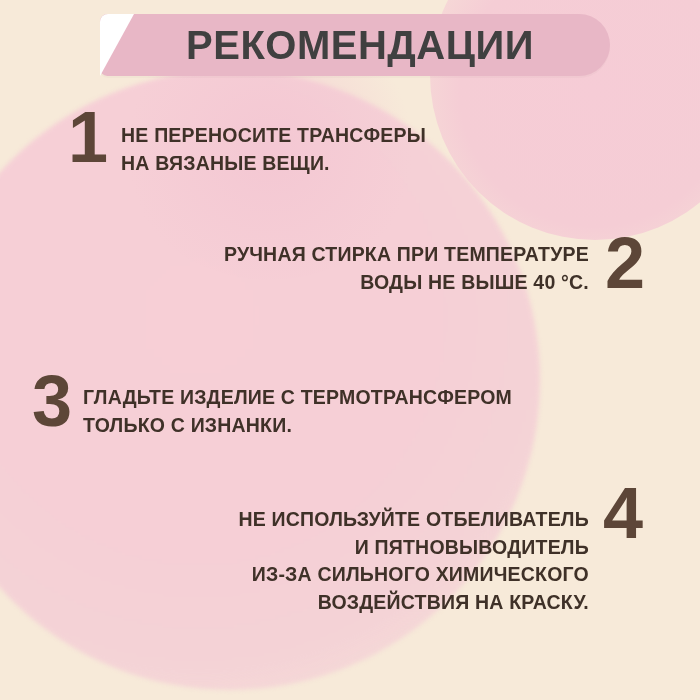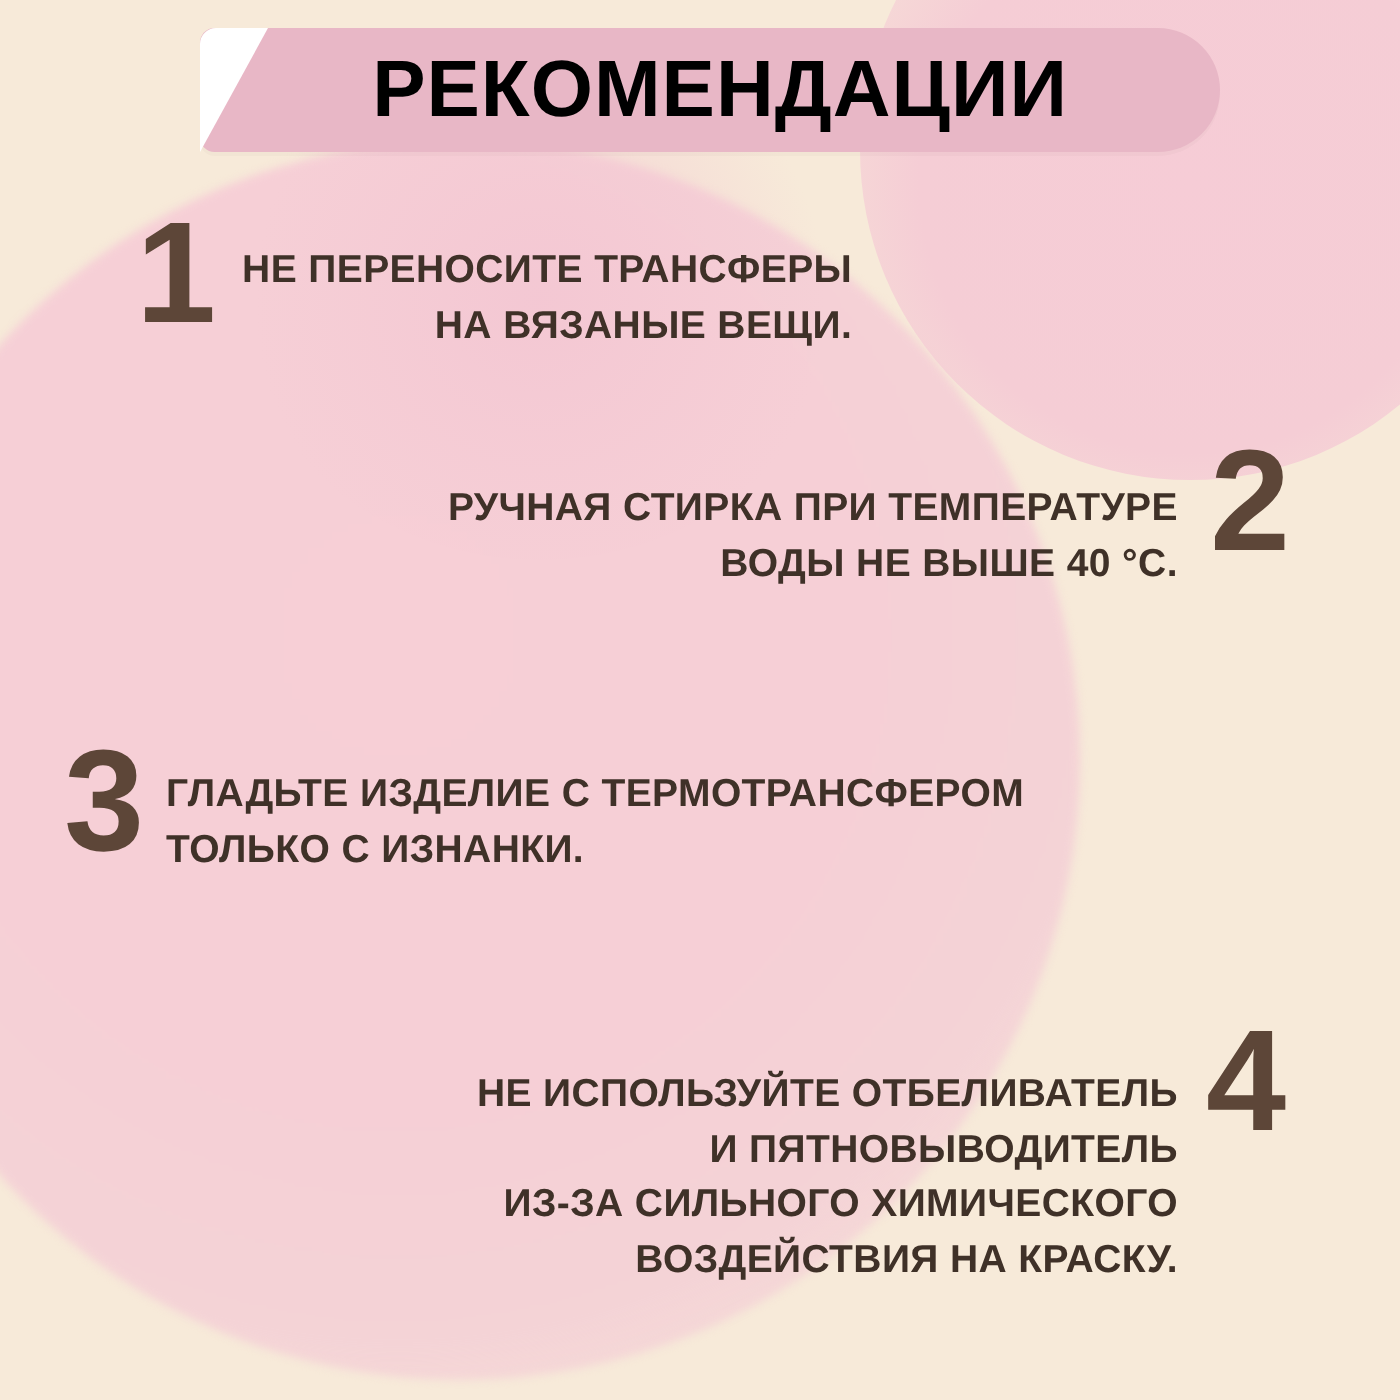--- a/index.html
+++ b/index.html
@@ -58,21 +58,21 @@
     width: 510px;
     height: 62px;
     background: #e8b7c6;
     border-radius: 8px 34px 34px 8px;
     display: flex;
     align-items: center;
     justify-content: center;
     box-shadow: 0 2px 0 rgba(0,0,0,0.02);
   }
   .ribbon-title {
-    color: #000000;
+    color: #404040;
     font-size: 40px;
     font-weight: bold;
     letter-spacing: 0.5px;
     line-height: 1;
     white-space: nowrap;
     text-align: center;
     padding-left: 10px;
   }
   .ribbon-fold2 {
     position: absolute;
@@ -102,33 +102,33 @@
     font-size: 19.5px;
     font-weight: bold;
     line-height: 1.42;
     letter-spacing: 0.2px;
     white-space: pre-line;
   }
 
   
   .item-1 { left: 68px; top: 104px; }
   .item-1 .num { margin-right: 14px; }
-  .item-1 .txt { margin-top: 18px; text-align: right; }
+  .item-1 .txt { margin-top: 18px; text-align: left; }
 
   
-  .item-2 { right: 56px; top: 205px; align-items: center; }
+  .item-2 { right: 56px; top: 205px; align-items: flex-end; }
   .item-2 .txt { margin-top: 36px; margin-right: 16px; text-align: right; }
 
   
   .item-3 { left: 32px; top: 368px; }
   .item-3 .num { margin-right: 12px; }
   .item-3 .txt { margin-top: 16px; text-align: left; }
 
   
-  .item-4 { right: 58px; top: 508px; }
+  .item-4 { right: 58px; top: 480px; }
   .item-4 .txt { margin-top: 26px; margin-right: 14px; text-align: right; }
 </style>
 </head>
 <body>
 
 <div class="poster">
 
   <div class="blob-a"></div>
   <div class="blob-b"></div>
   <div class="blob-c"></div>

